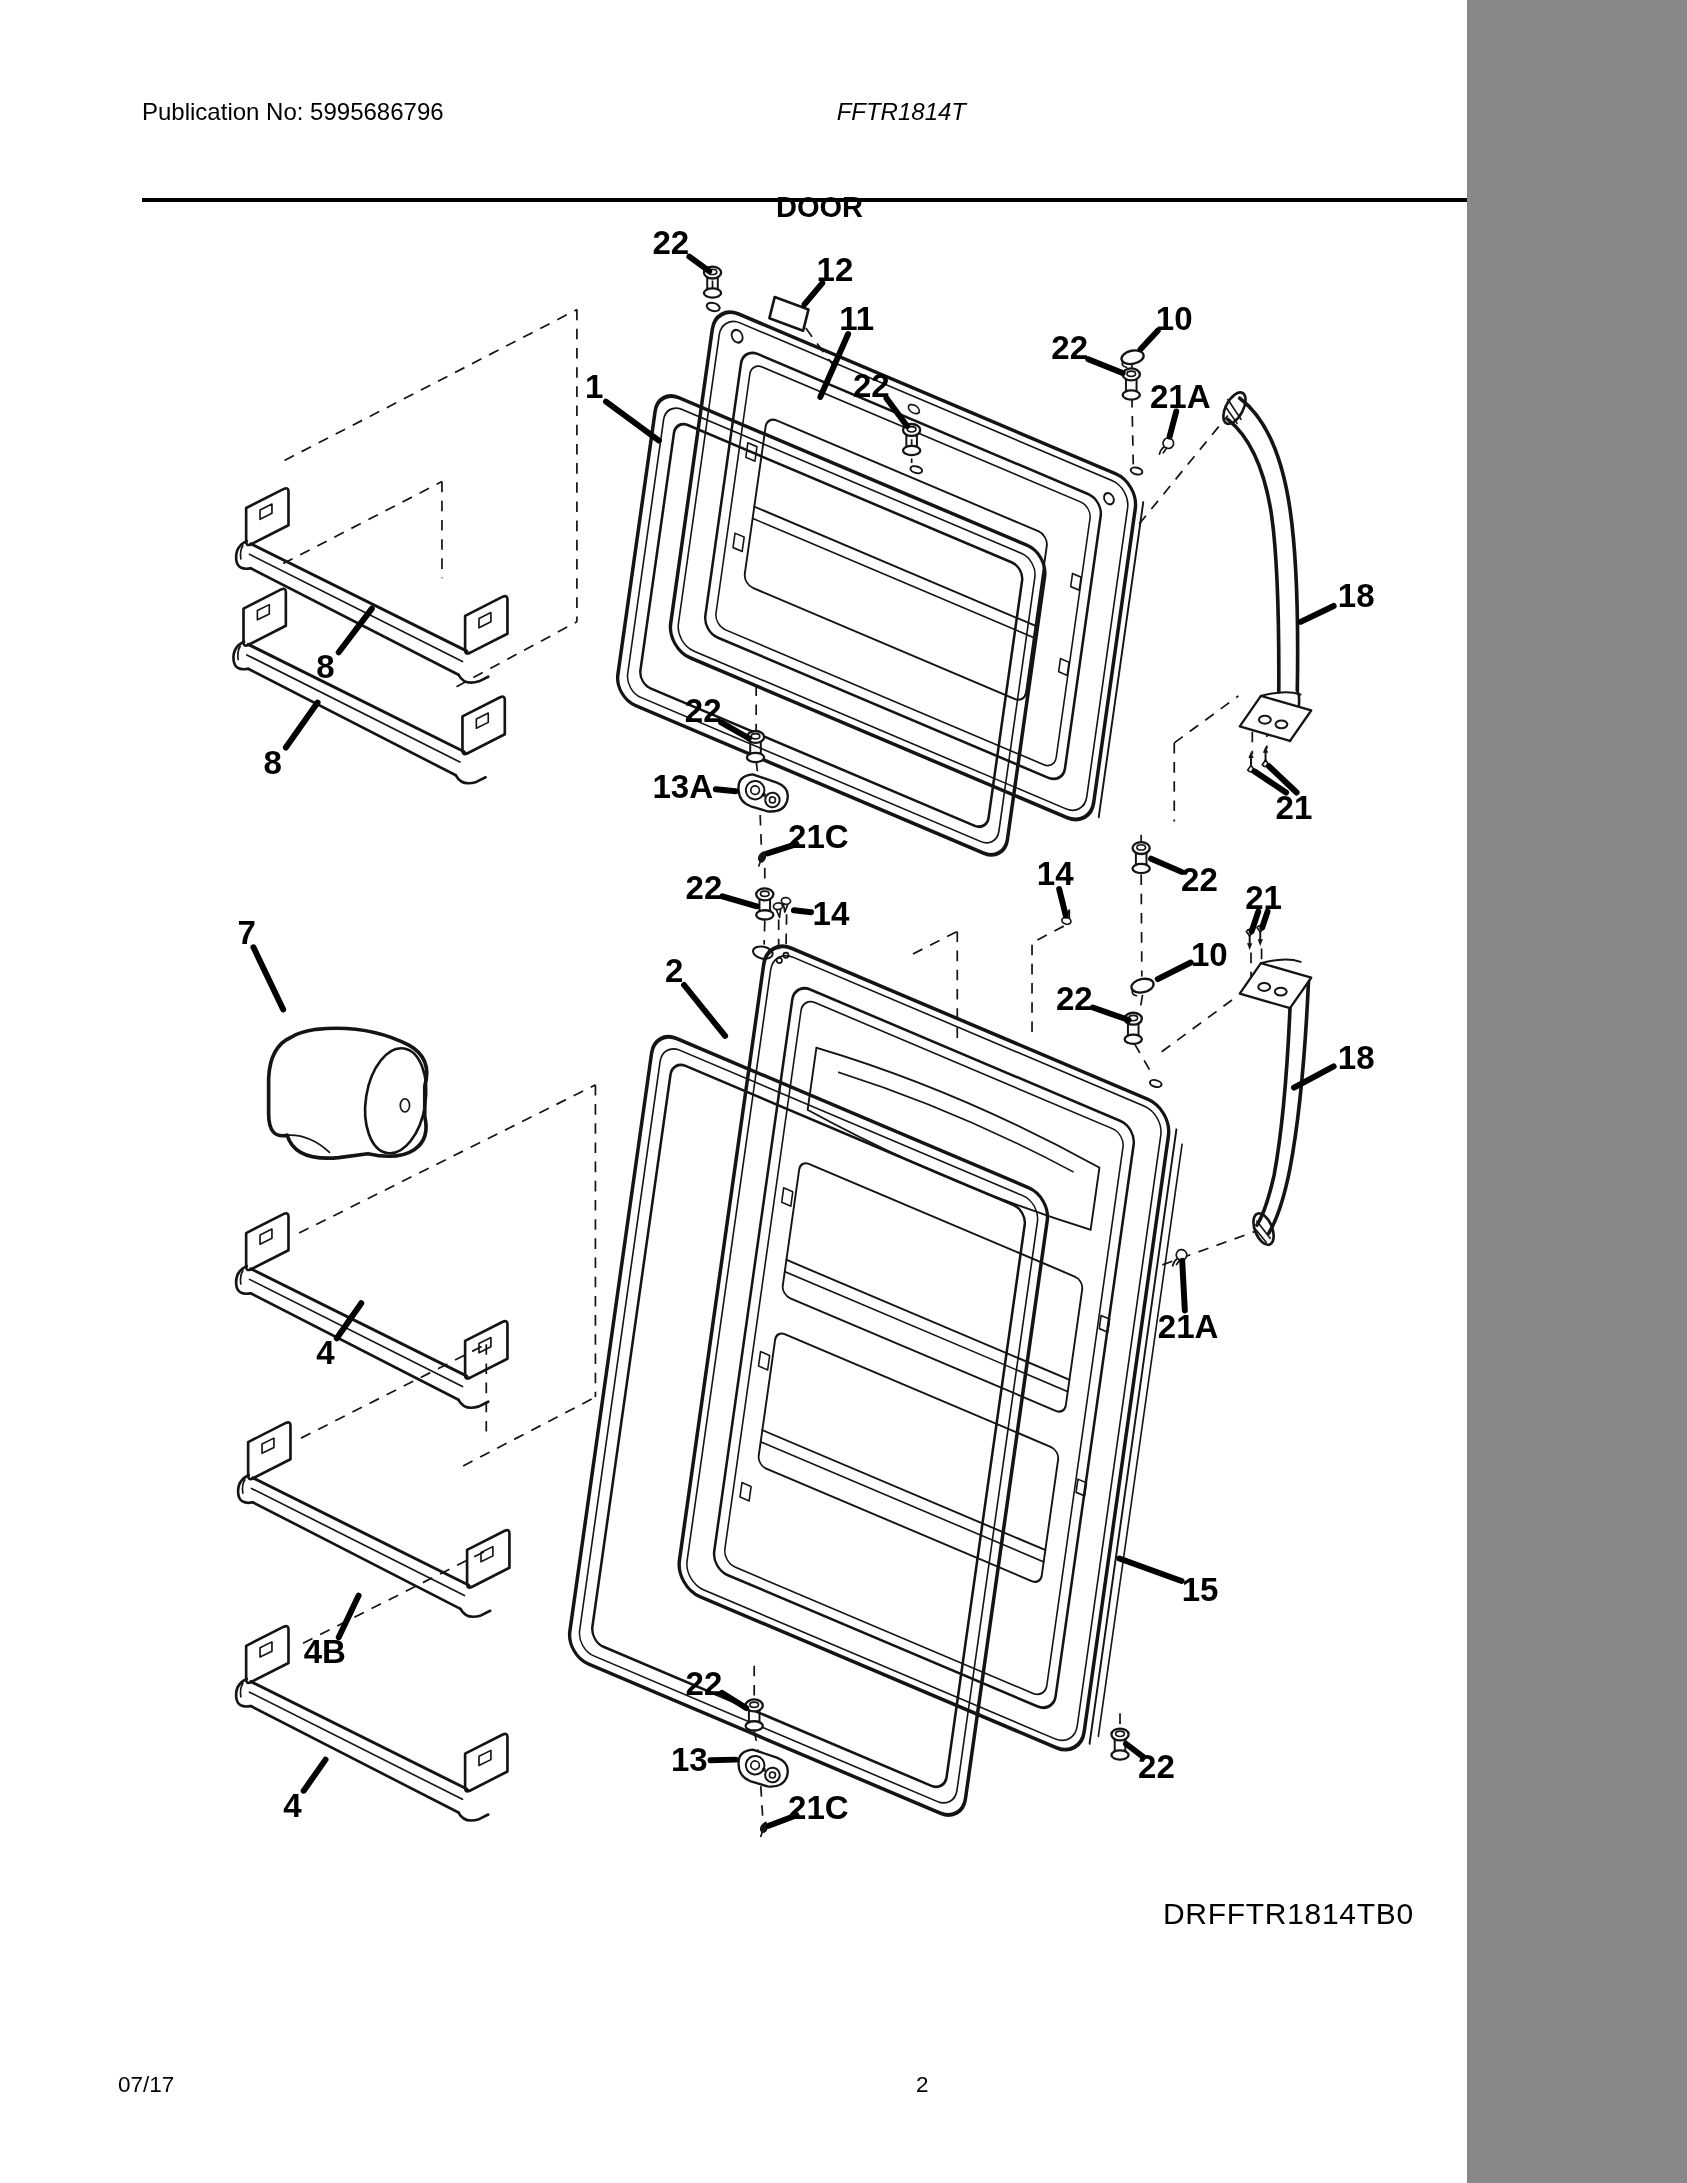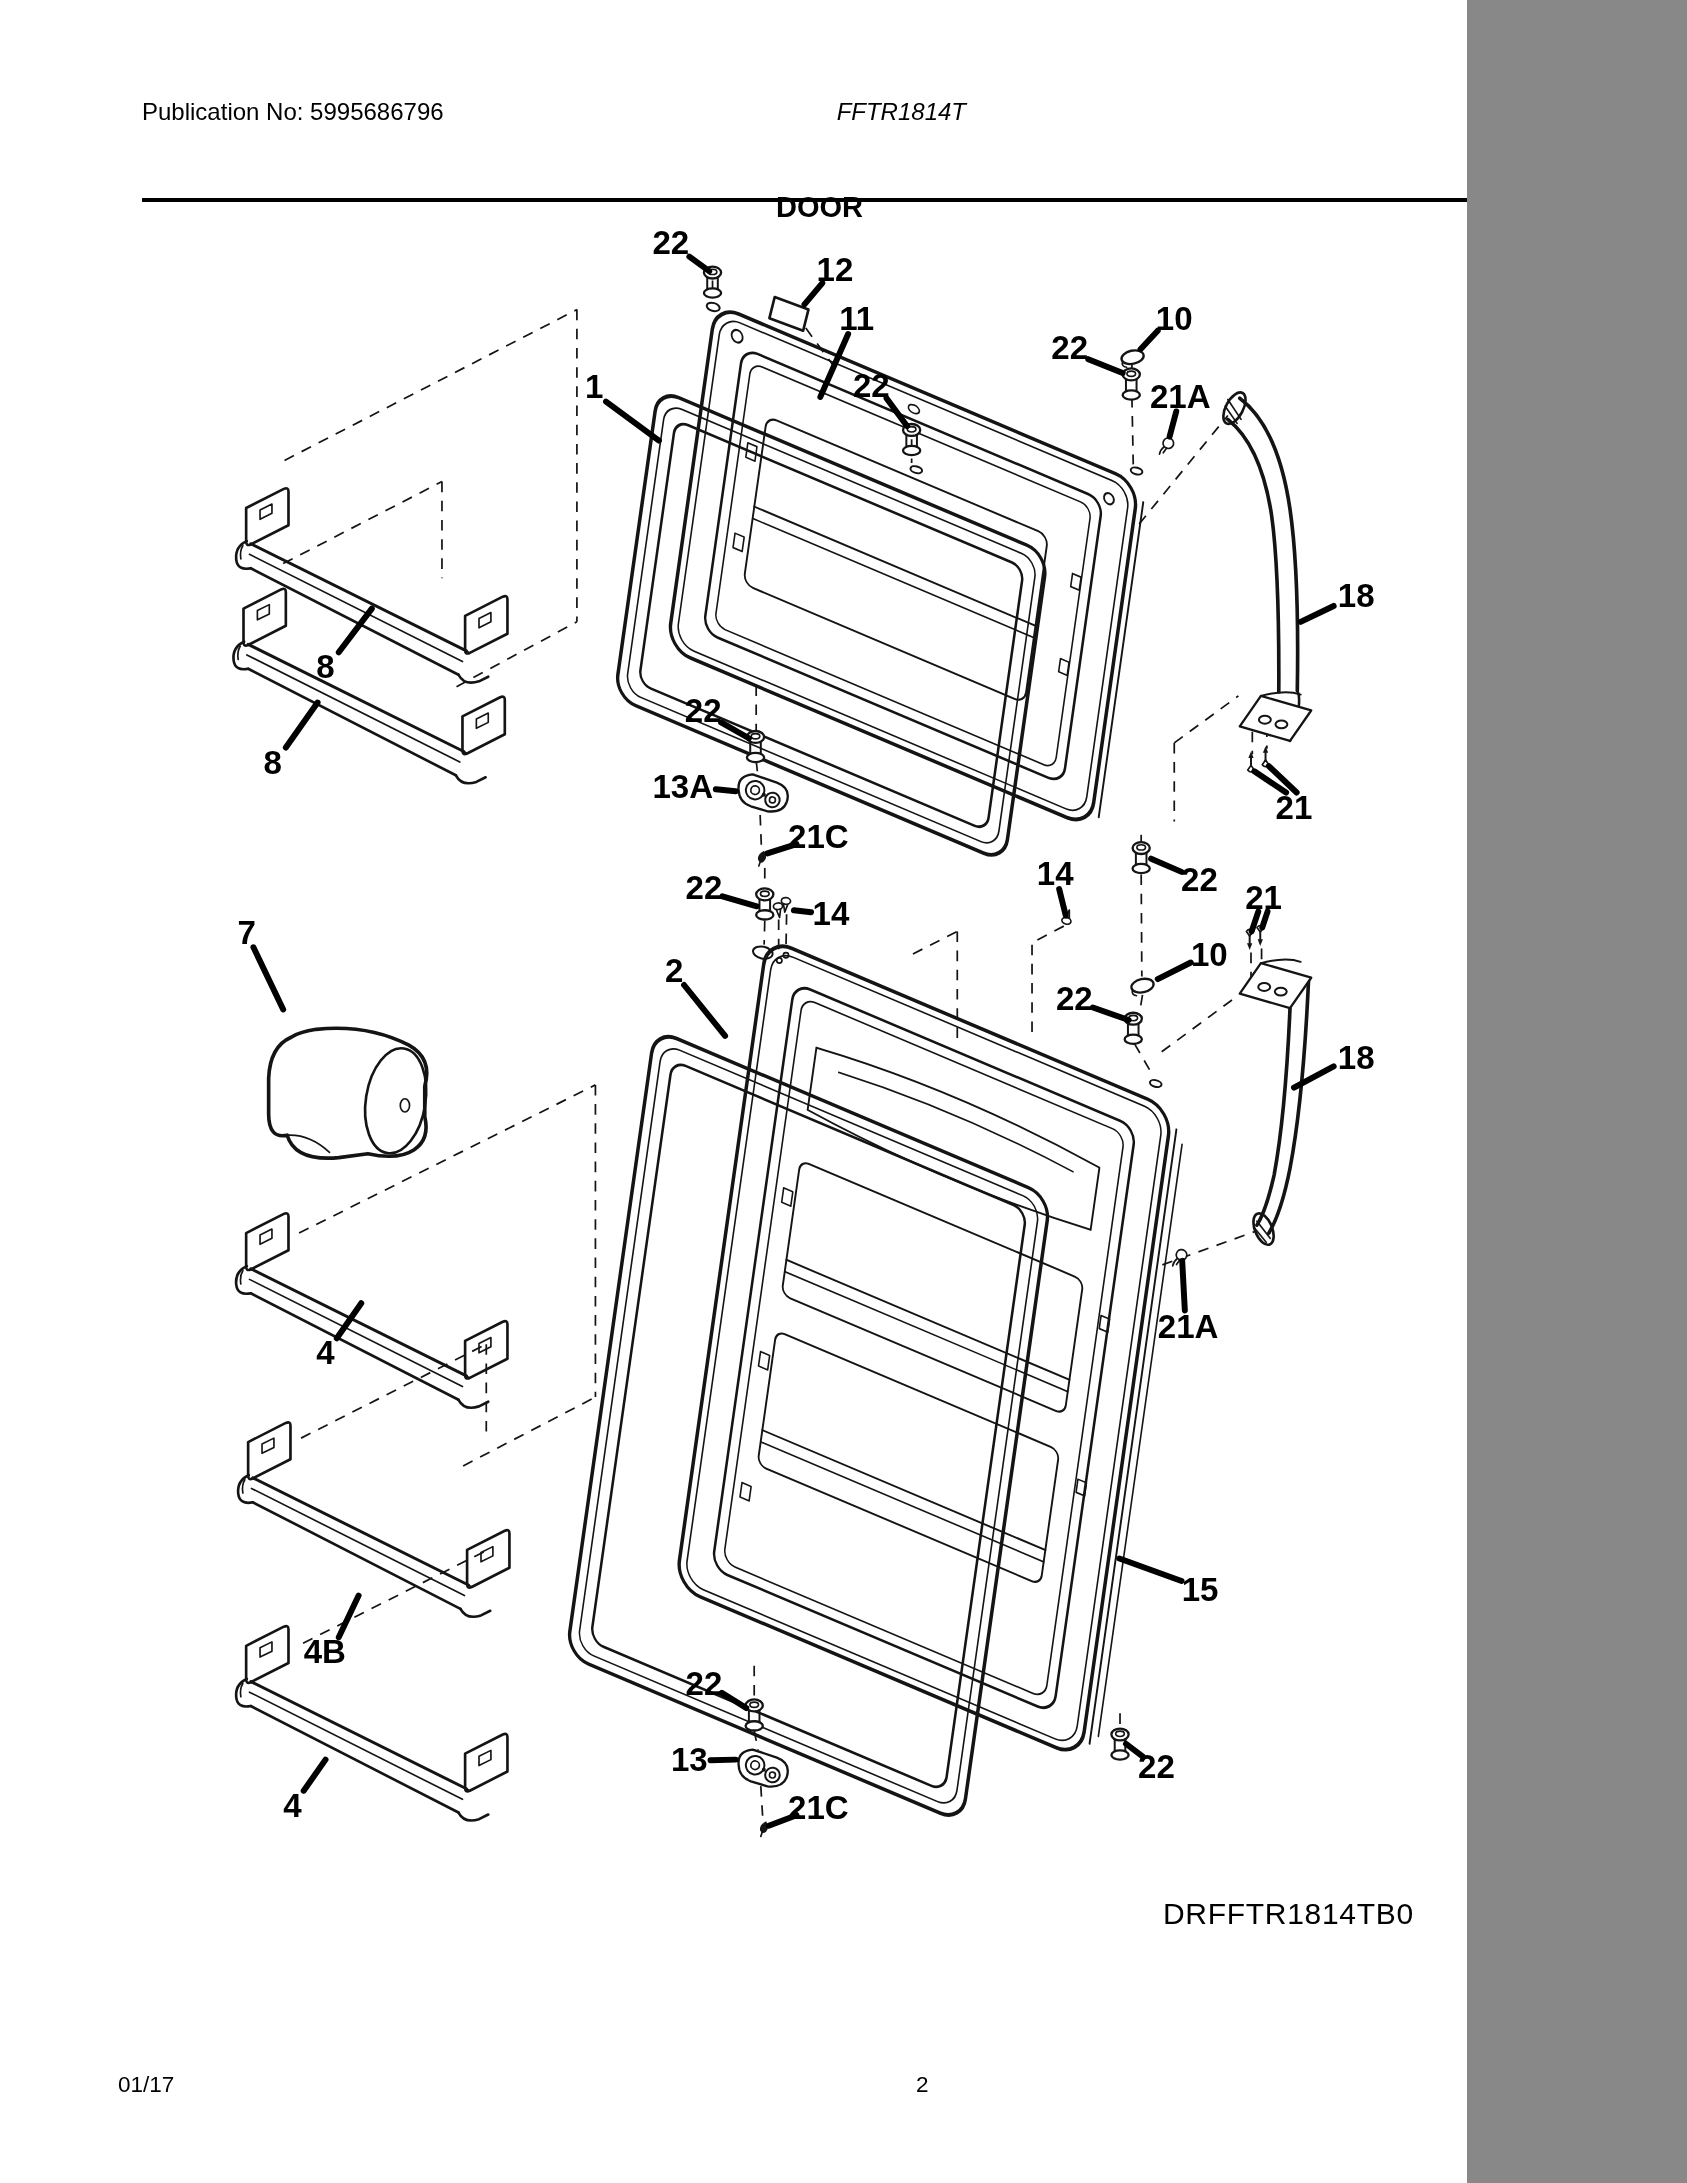--- a/index.html
+++ b/index.html
@@ -402,16 +402,16 @@
         <line x1="1204" y1="2744" x2="1162" y2="2760" class="leader"></line>
         <text x="1237" y="2732" class="callout">21C</text>
         <line x1="1786" y1="2390" x2="1692" y2="2356" class="leader"></line>
         <text x="1814" y="2403" class="callout">15</text>
         <line x1="1728" y1="2656" x2="1702" y2="2636" class="leader"></line>
         <text x="1748" y="2670" class="callout">22</text>
       </g>
   </svg>
 
   <div class="txt code">DRFFTR1814TB0</div>
-  <div class="txt date">01/17</div>
+  <div class="txt date">07/17</div>
   <div class="txt pageno">2</div>
 </div>
 
 
 </body></html>

